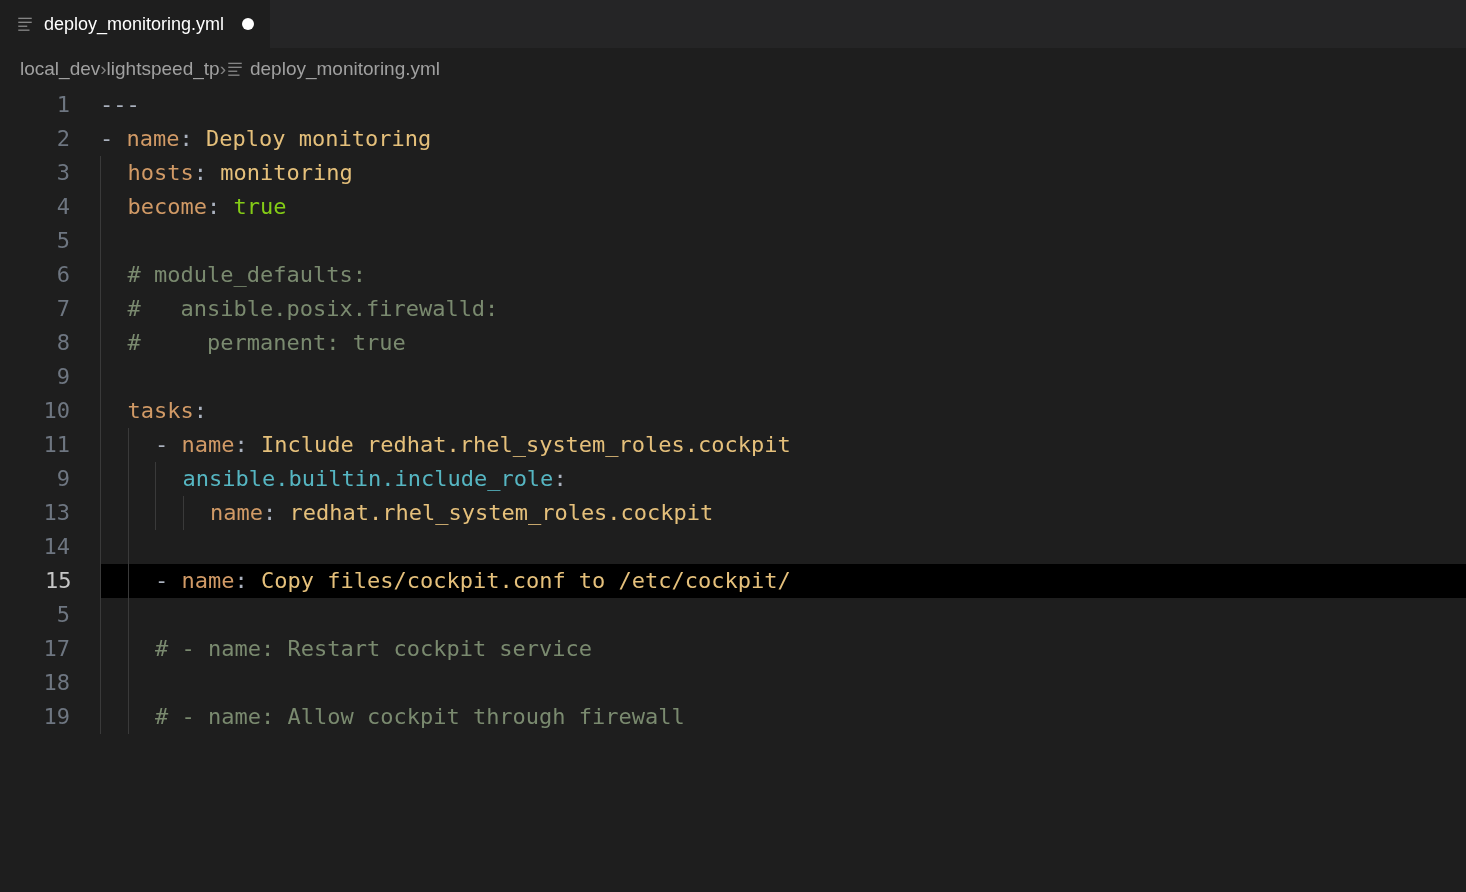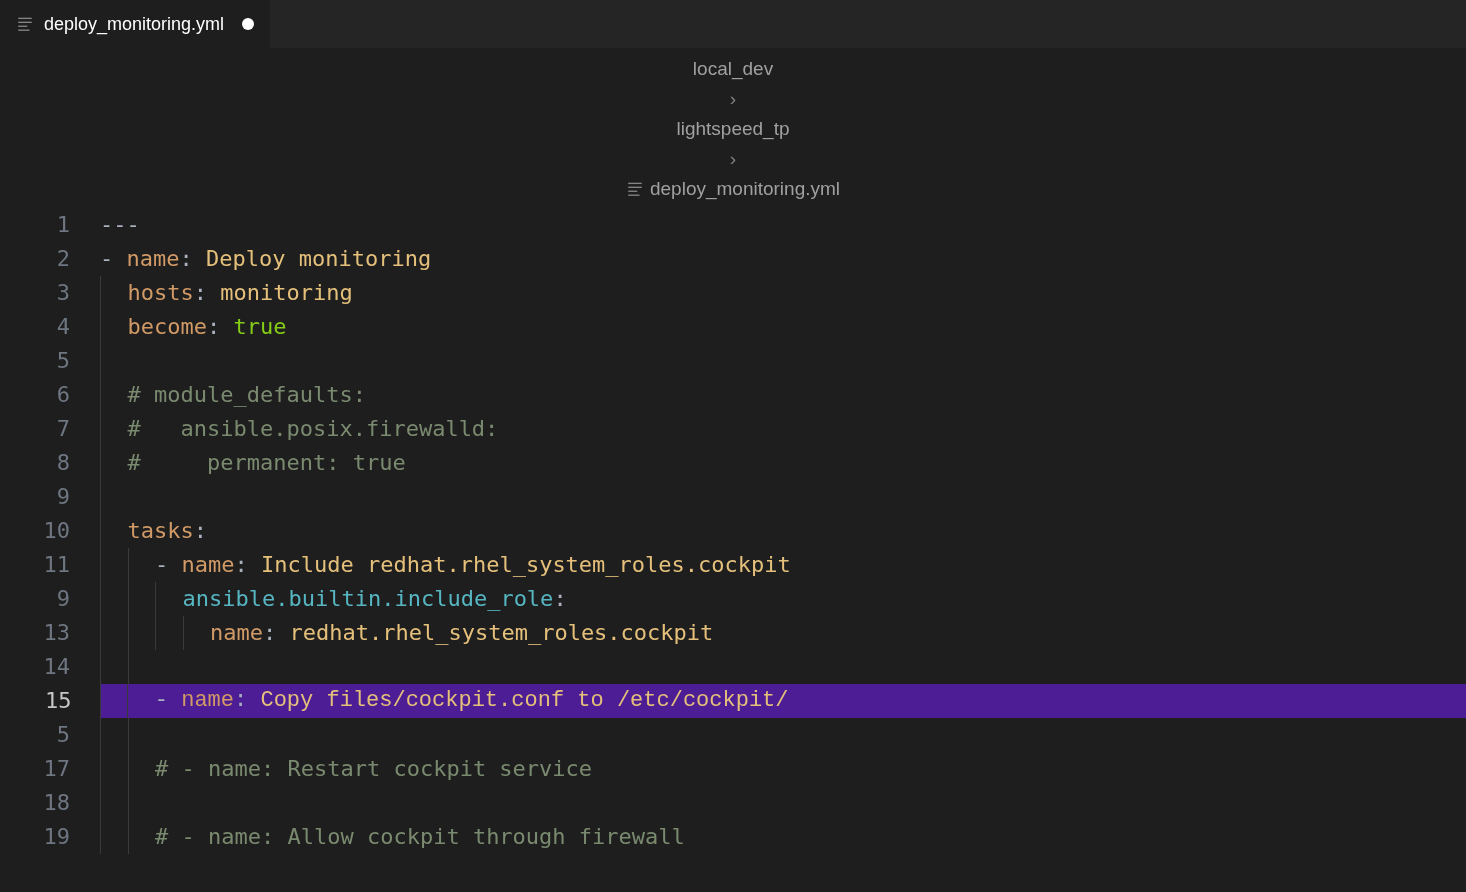--- a/index.html
+++ b/index.html
@@ -44,25 +44,23 @@
       width: 12px;
       height: 12px;
       background: #ffffff;
       border-radius: 50%;
       margin-left: 8px;
     }
     .breadcrumb-bar {
       padding: 10px 20px 8px 20px;
       display: flex;
       align-items: center;
-      gap: 8px;
       font-family: -apple-system, 'Segoe UI', sans-serif;
       font-size: 19px;
       color: #a0a0a0;
-      flex-direction: column;
     }
     .breadcrumb-item.file {
       display: flex;
       align-items: center;
       gap: 6px;
     }
     .breadcrumb-sep {
       color: #808080;
     }
     .editor {
@@ -84,22 +82,21 @@
       flex: 1;
       white-space: pre;
       position: relative;
     }
     .line {
       height: 34px;
       display: flex;
       align-items: center;
     }
     .line.current {
-      background: #4c1d95;
-      font-family: Liberation Mono, monospace;
+      background: #000000;
     }
     .indent-guide {
       border-left: 1px solid #3a3a3a;
       display: inline-block;
       height: 34px;
       vertical-align: top;
     }
     .code-text { display: inline; }
     .tok-punct { color: #abb2bf; }
     .tok-dash { color: #abb2bf; }

